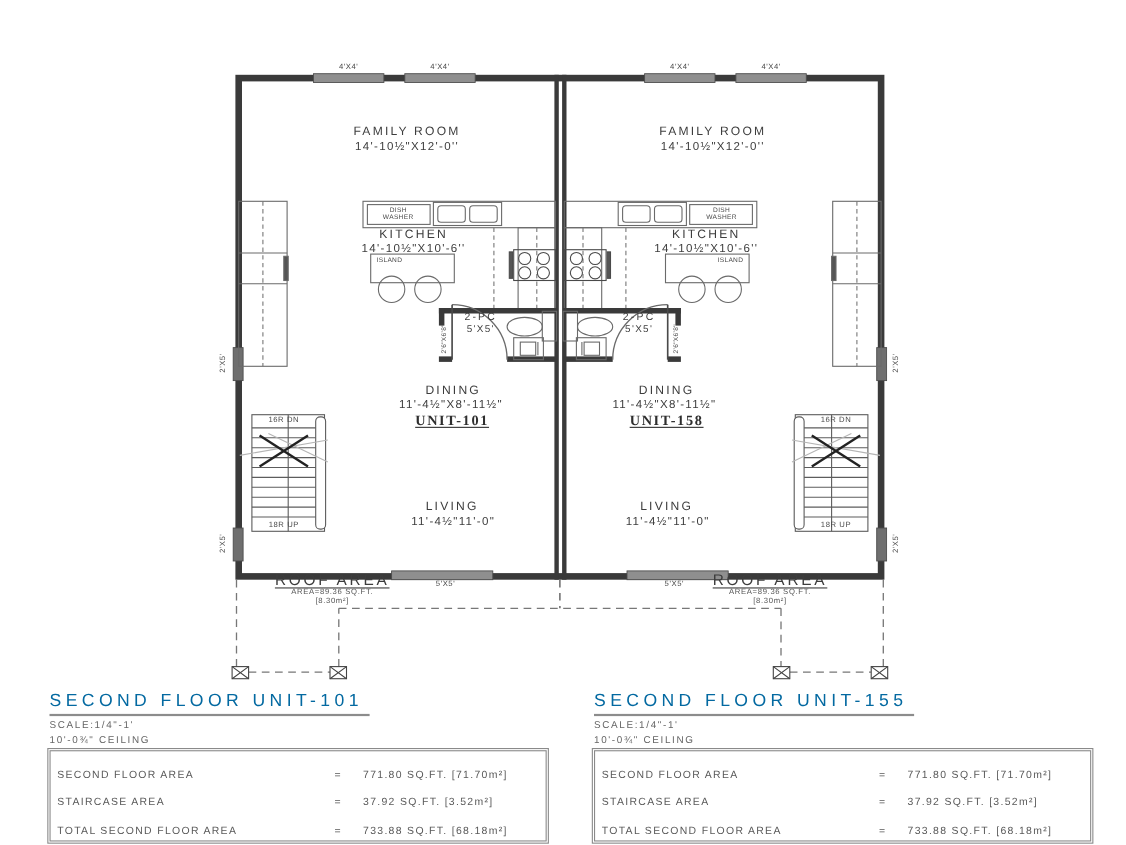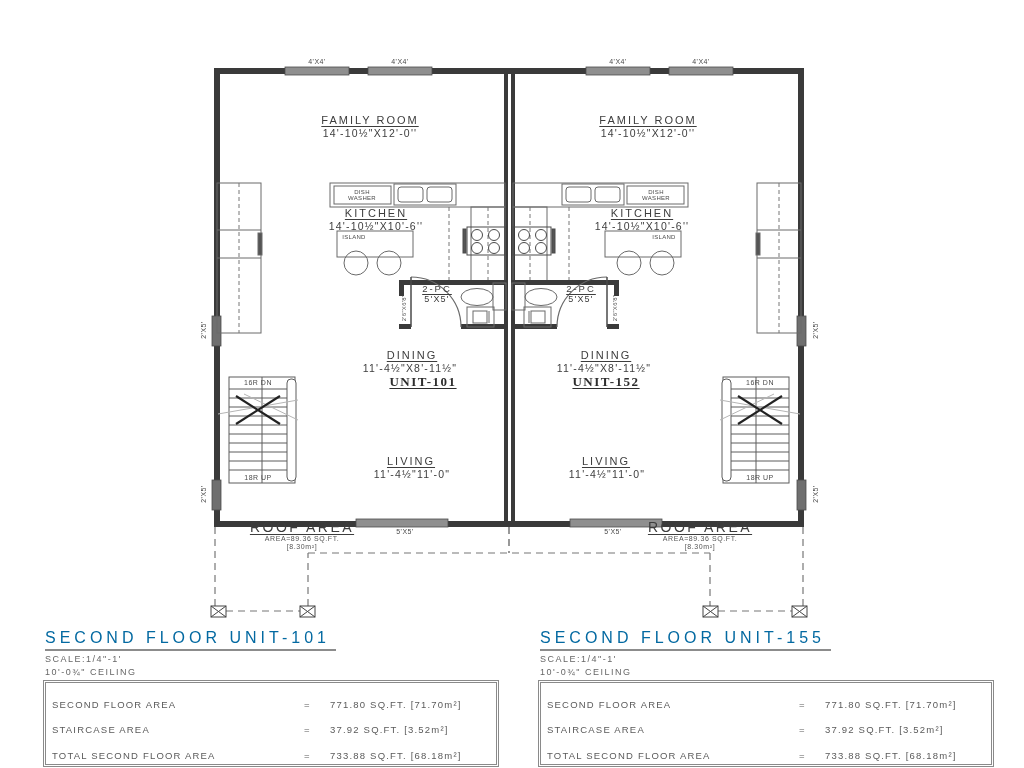--- a/index.html
+++ b/index.html
@@ -1,20 +1,20 @@
 <!DOCTYPE html>
 <html><head>
 <meta charset="utf-8">
 <style>
   html,body{margin:0;padding:0;background:#ffffff;}
   #canvas{position:relative;width:1024px;height:768px;background:#ffffff;overflow:hidden;
           font-family:"Liberation Sans",sans-serif;color:#3d3d3d;}
   #plan-svg{position:absolute;left:0;top:0;}
   .lbl{position:absolute;white-space:nowrap;transform:translateX(-50%);text-align:center;color:#3d3d3d;}
-  .room{font-size:11px;letter-spacing:2px;text-decoration:underline;text-underline-offset:2px;}
+  .room{font-size:11px;letter-spacing:2px;text-underline-offset:2px;}
   .dims{font-size:10.5px;letter-spacing:1.2px;}
   .unit{font-family:"Liberation Serif",serif;font-weight:bold;font-size:13px;letter-spacing:1.5px;
         text-decoration:underline;text-underline-offset:2px;color:#2e2e2e;}
   .sm{font-size:7px;letter-spacing:0.5px;color:#4a4a4a;}
   .tiny{font-size:6px;letter-spacing:0.3px;color:#4a4a4a;line-height:6px;}
   .vert{transform:translate(-50%,-50%) rotate(-90deg);}
   .roof-t{font-size:14px;letter-spacing:2.5px;text-decoration:underline;text-underline-offset:2px;}
   .roof-s{font-size:7px;letter-spacing:0.6px;color:#555;}
   .tblock{position:absolute;width:452px;}
   .tblock .head{display:inline-block;font-size:16px;letter-spacing:4px;color:#0369a1;
@@ -224,21 +224,21 @@
 <span class="lbl dims" style="left:370px;top:127px">14'-10½"X12'-0''</span>
 <span class="lbl tiny" style="left:362px;top:189px"><span>DISH</span><br><span>WASHER</span></span>
 <span class="lbl room" style="left:376px;top:207px">KITCHEN</span>
 <span class="lbl dims" style="left:376px;top:220px">14'-10½"X10'-6''</span>
 <span class="lbl tiny" style="left:354px;top:234px">ISLAND</span>
 <span class="lbl room" style="left:437px;top:283px;font-size:9.5px">2-PC</span>
 <span class="lbl dims" style="left:437px;top:294px;font-size:9px">5'X5'</span>
 <span class="lbl tiny vert" style="left:404px;top:308px">2'6"X6'8"</span>
 <span class="lbl room" style="left:412px;top:349px">DINING</span>
 <span class="lbl dims" style="left:410px;top:362px">11'-4½"X8'-11½"</span>
-<span class="lbl unit" style="left:423px;top:374px">UNIT-101</span>
+<span class="lbl unit" style="left:411px;top:374px">UNIT-101</span>
 <span class="lbl room" style="left:411px;top:455px">LIVING</span>
 <span class="lbl dims" style="left:412px;top:468px">11'-4½"11'-0"</span>
 <span class="lbl sm" style="left:258px;top:379px">16R DN</span>
 <span class="lbl sm" style="left:258px;top:474px">18R UP</span>
 <span class="lbl sm vert" style="left:203px;top:330px">2'X5'</span>
 <span class="lbl sm vert" style="left:203px;top:494px">2'X5'</span>
 <span class="lbl sm" style="left:405px;top:528px">5'X5'</span>
 <span class="lbl roof-t" style="left:302px;top:519px">ROOF AREA</span>
 <span class="lbl roof-s" style="left:302px;top:535px">AREA=89.36 SQ.FT.</span>
 <span class="lbl roof-s" style="left:302px;top:543px">[8.30m²]</span>
@@ -249,21 +249,21 @@
 <span class="lbl dims" style="left:648px;top:127px">14'-10½"X12'-0''</span>
 <span class="lbl tiny" style="left:656px;top:189px"><span>DISH</span><br><span>WASHER</span></span>
 <span class="lbl room" style="left:642px;top:207px">KITCHEN</span>
 <span class="lbl dims" style="left:642px;top:220px">14'-10½"X10'-6''</span>
 <span class="lbl tiny" style="left:664px;top:234px">ISLAND</span>
 <span class="lbl room" style="left:581px;top:283px;font-size:9.5px">2-PC</span>
 <span class="lbl dims" style="left:581px;top:294px;font-size:9px">5'X5'</span>
 <span class="lbl tiny vert" style="left:615px;top:308px">2'6"X6'8"</span>
 <span class="lbl room" style="left:606px;top:349px">DINING</span>
 <span class="lbl dims" style="left:604px;top:362px">11'-4½"X8'-11½"</span>
-<span class="lbl unit" style="left:606px;top:374px">UNIT-152</span>
+<span class="lbl unit" style="left:606px;top:374px">UNIT-158</span>
 <span class="lbl room" style="left:606px;top:455px">LIVING</span>
 <span class="lbl dims" style="left:607px;top:468px">11'-4½"11'-0"</span>
 <span class="lbl sm" style="left:760px;top:379px">16R DN</span>
 <span class="lbl sm" style="left:760px;top:474px">18R UP</span>
 <span class="lbl sm vert" style="left:815px;top:330px">2'X5'</span>
 <span class="lbl sm vert" style="left:815px;top:494px">2'X5'</span>
 <span class="lbl sm" style="left:613px;top:528px">5'X5'</span>
 <span class="lbl roof-t" style="left:700px;top:519px">ROOF AREA</span>
 <span class="lbl roof-s" style="left:700px;top:535px">AREA=89.36 SQ.FT.</span>
 <span class="lbl roof-s" style="left:700px;top:543px">[8.30m²]</span>

